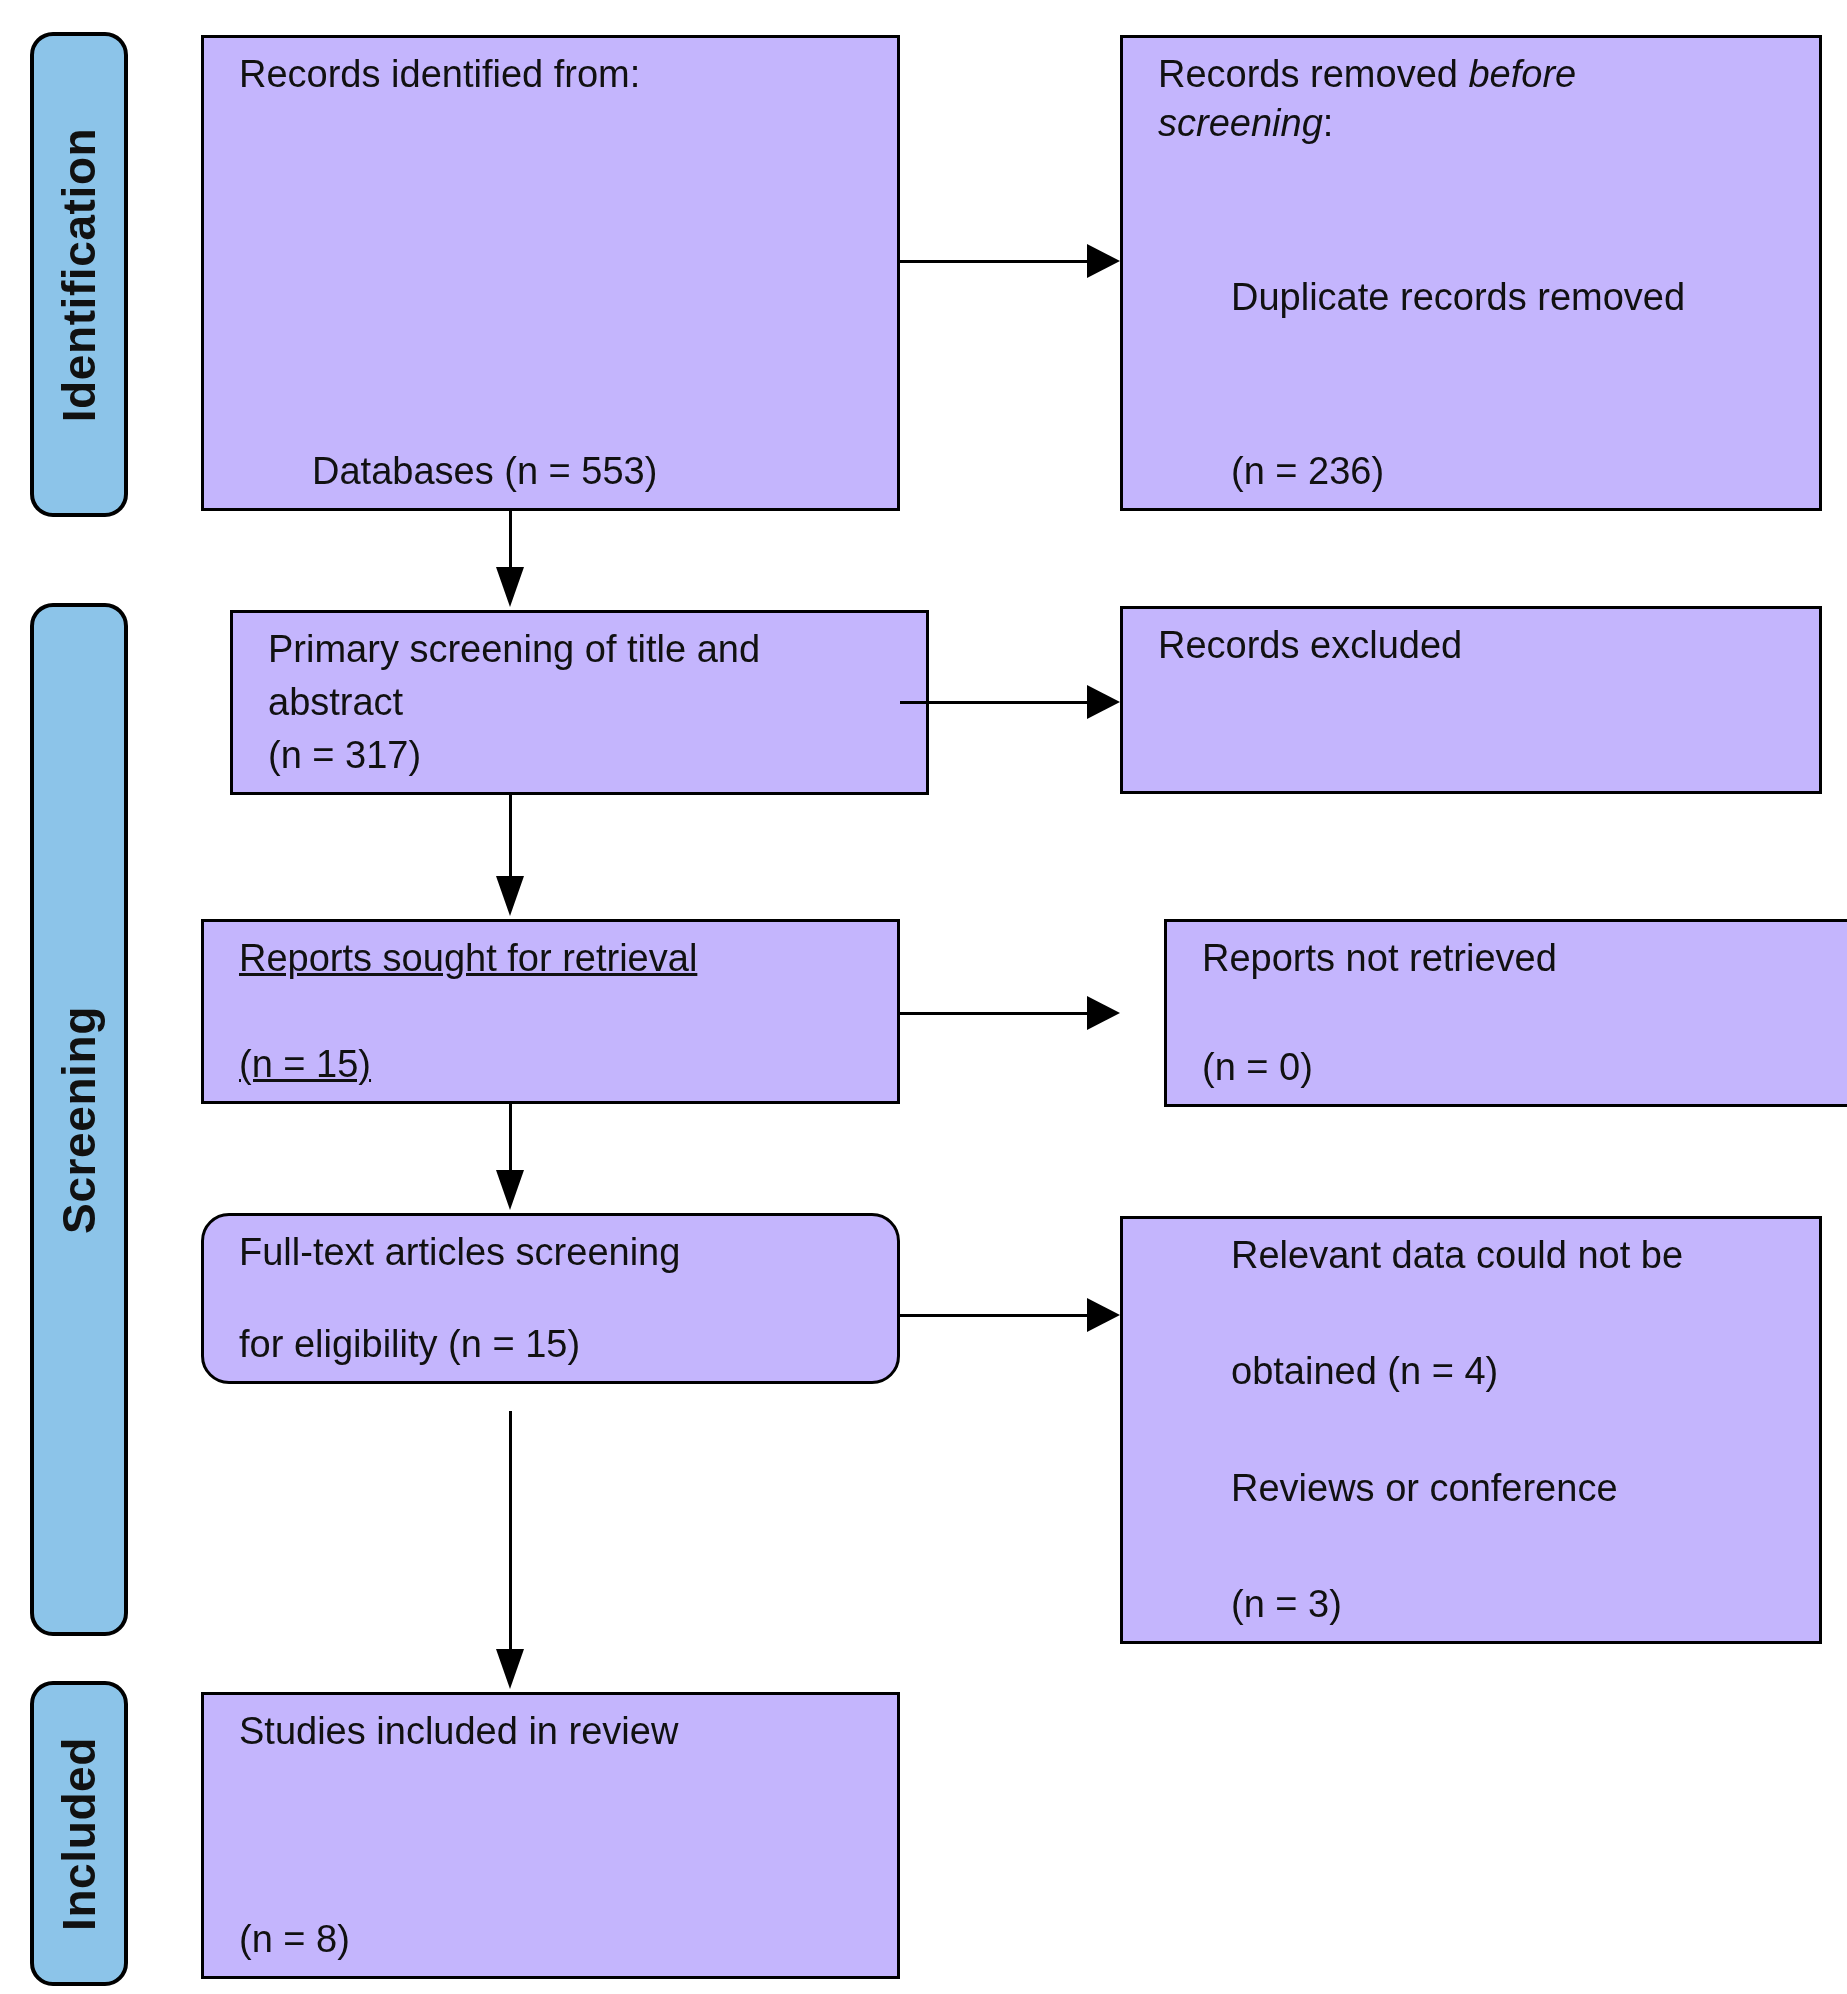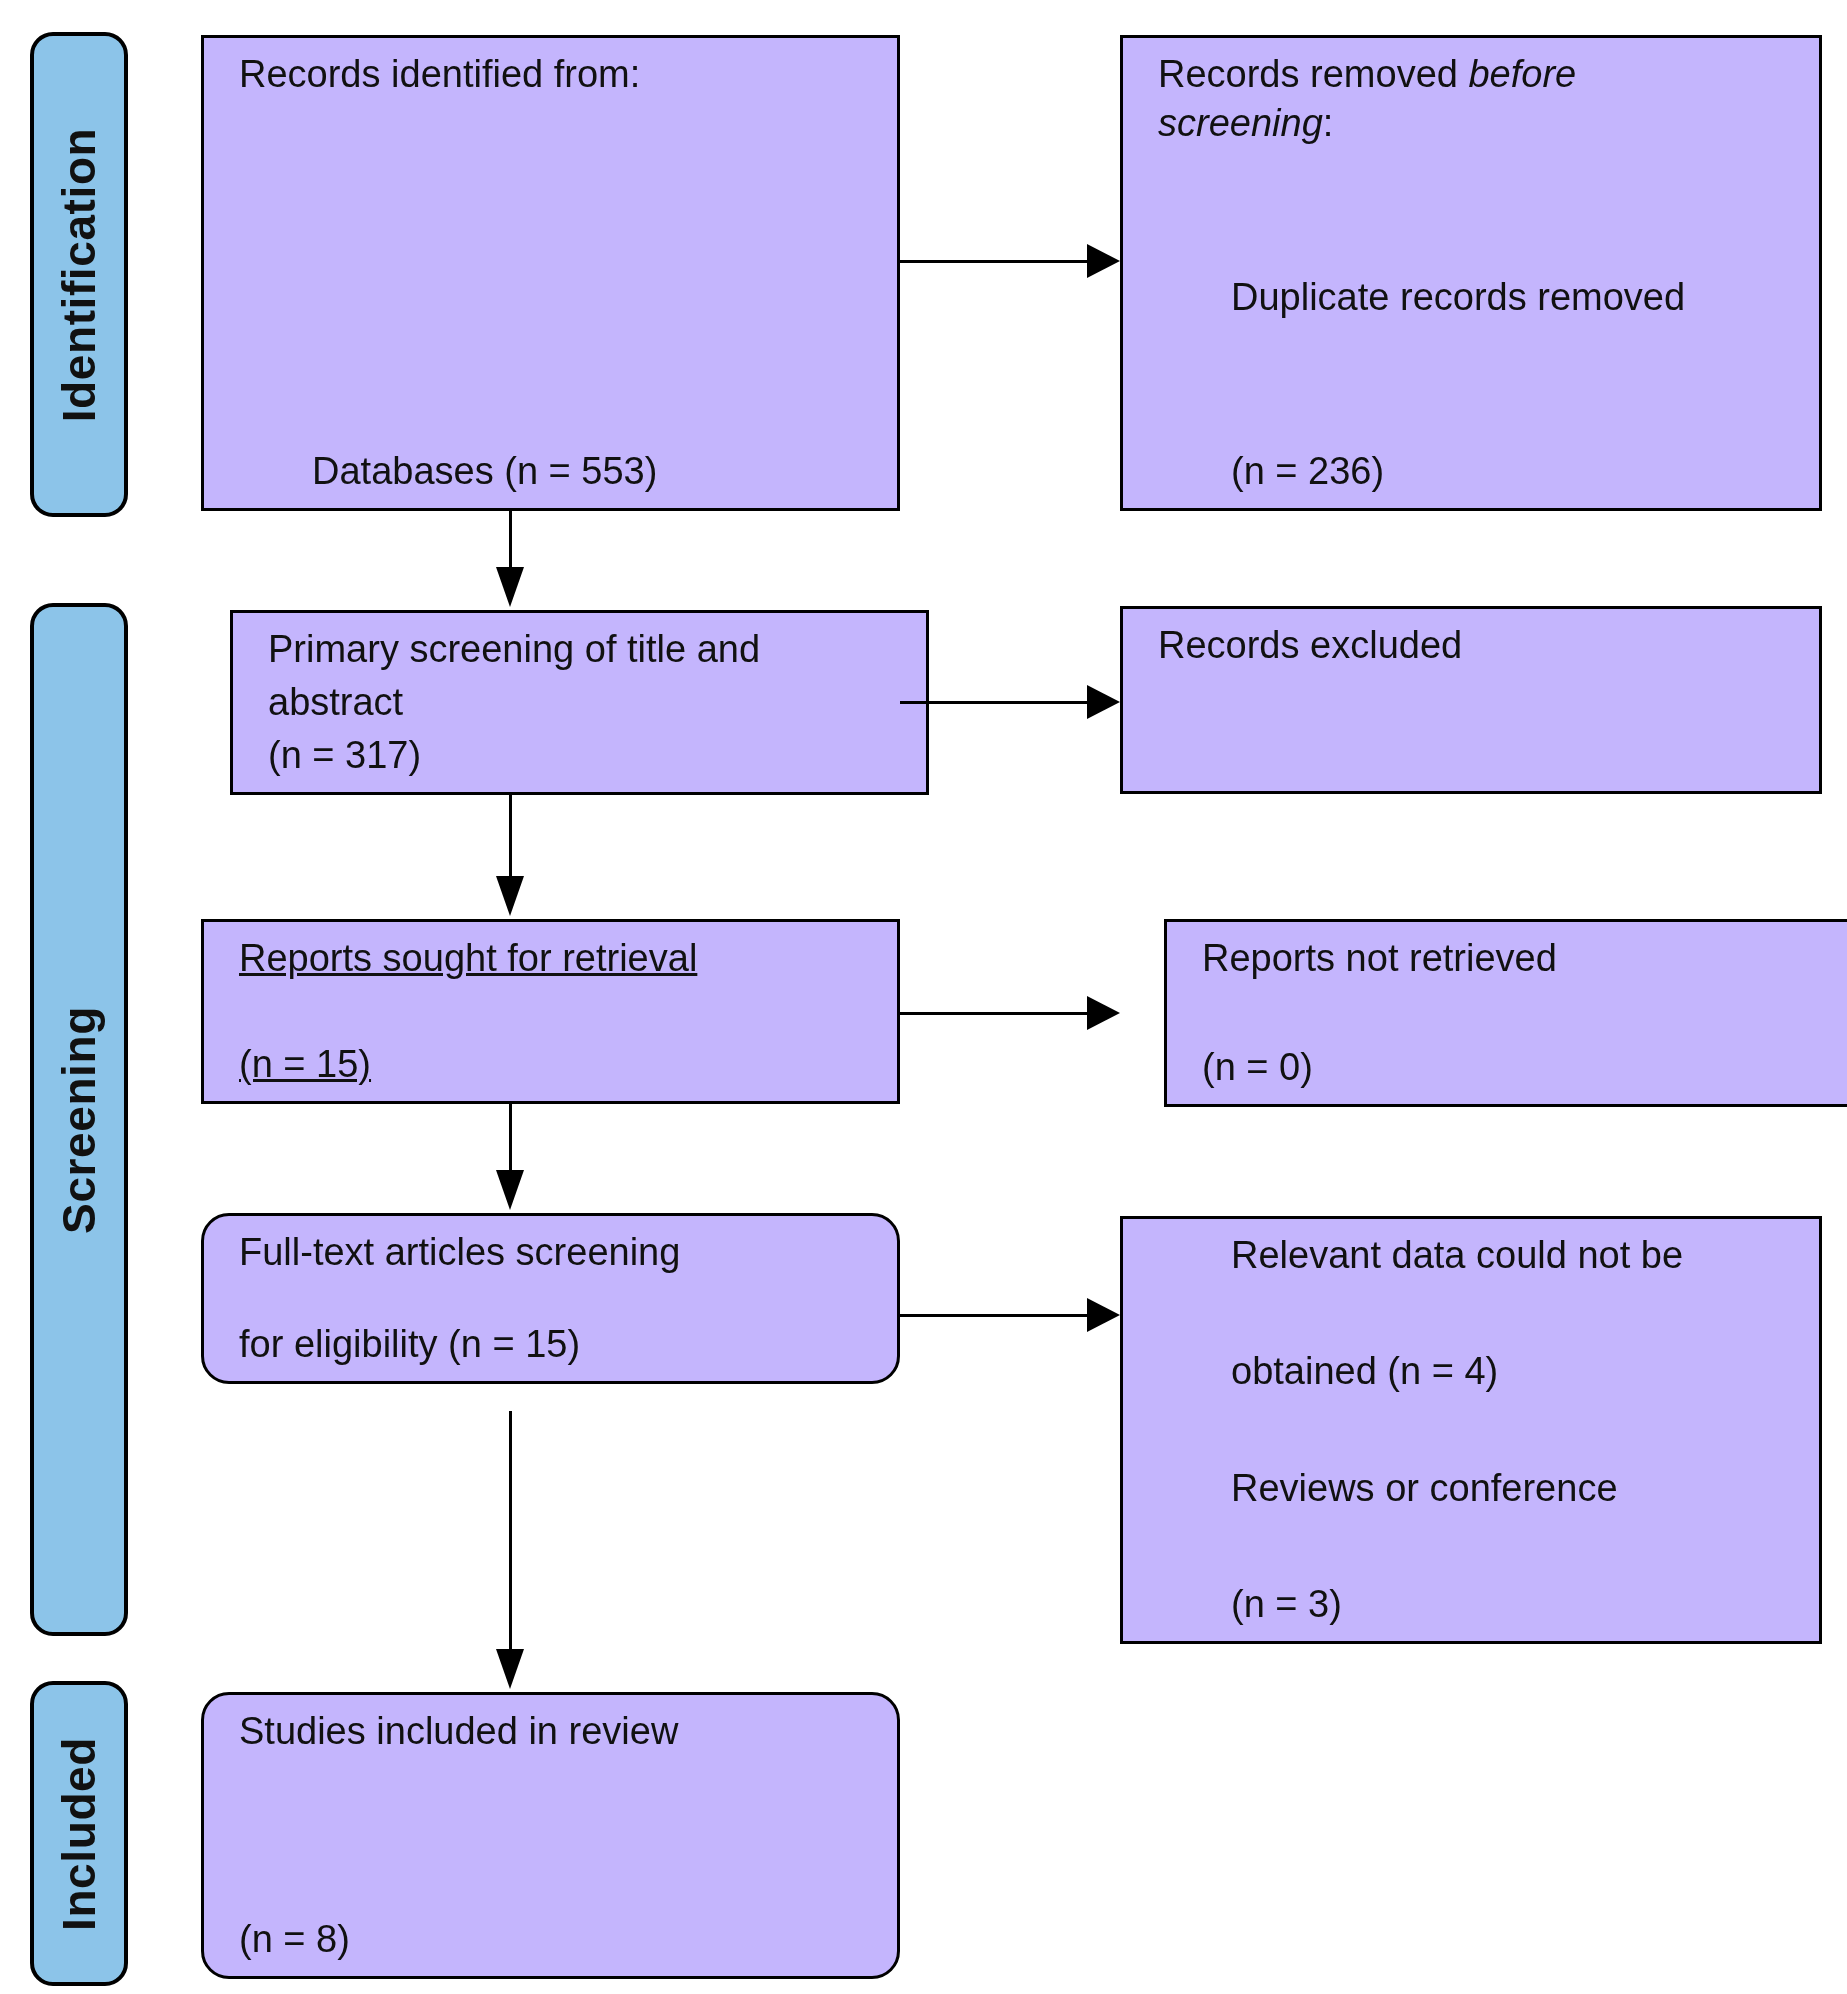--- a/index.html
+++ b/index.html
@@ -50,21 +50,21 @@
   }
   .node p { margin: 0; }
   .node p.indent { padding-left: 73px; }
   .node p.wrap-constrain { max-width: 434px; }
   .node em { font-style: italic; }
 
   .box-records-identified { left: 201px; top: 35px;  width: 699px; height: 476px; }
   .box-primary-screening  { left: 201px; top: 610px; width: 699px; height: 185px; margin-left: 29px; }
   .box-reports-sought     { left: 201px; top: 919px; width: 699px; height: 185px; text-decoration: underline; }
   .box-fulltext-screening { left: 201px; top: 1213px; width: 699px; height: 171px; border-radius: 28px; }
-  .box-studies-included   { left: 201px; top: 1692px; width: 699px; height: 287px; border-radius: 28px; }
+  .box-studies-included   { left: 201px; top: 1692px; width: 699px; height: 287px; }
 
   .box-records-removed       { left: 1120px; top: 35px;   width: 702px; height: 476px; }
   .box-records-excluded      { left: 1120px; top: 606px;  width: 702px; height: 188px; }
   .box-reports-not-retrieved { left: 1120px; top: 919px; width: 702px; height: 188px; margin-left: 44px; }
   .box-reports-excluded      { left: 1120px; top: 1216px; width: 702px; height: 428px; }
 
   .bar-identification { top: 32px;   height: 485px; }
   .bar-screening      { top: 603px;  height: 1033px; }
   .bar-included       { top: 1681px; height: 305px; }
 

